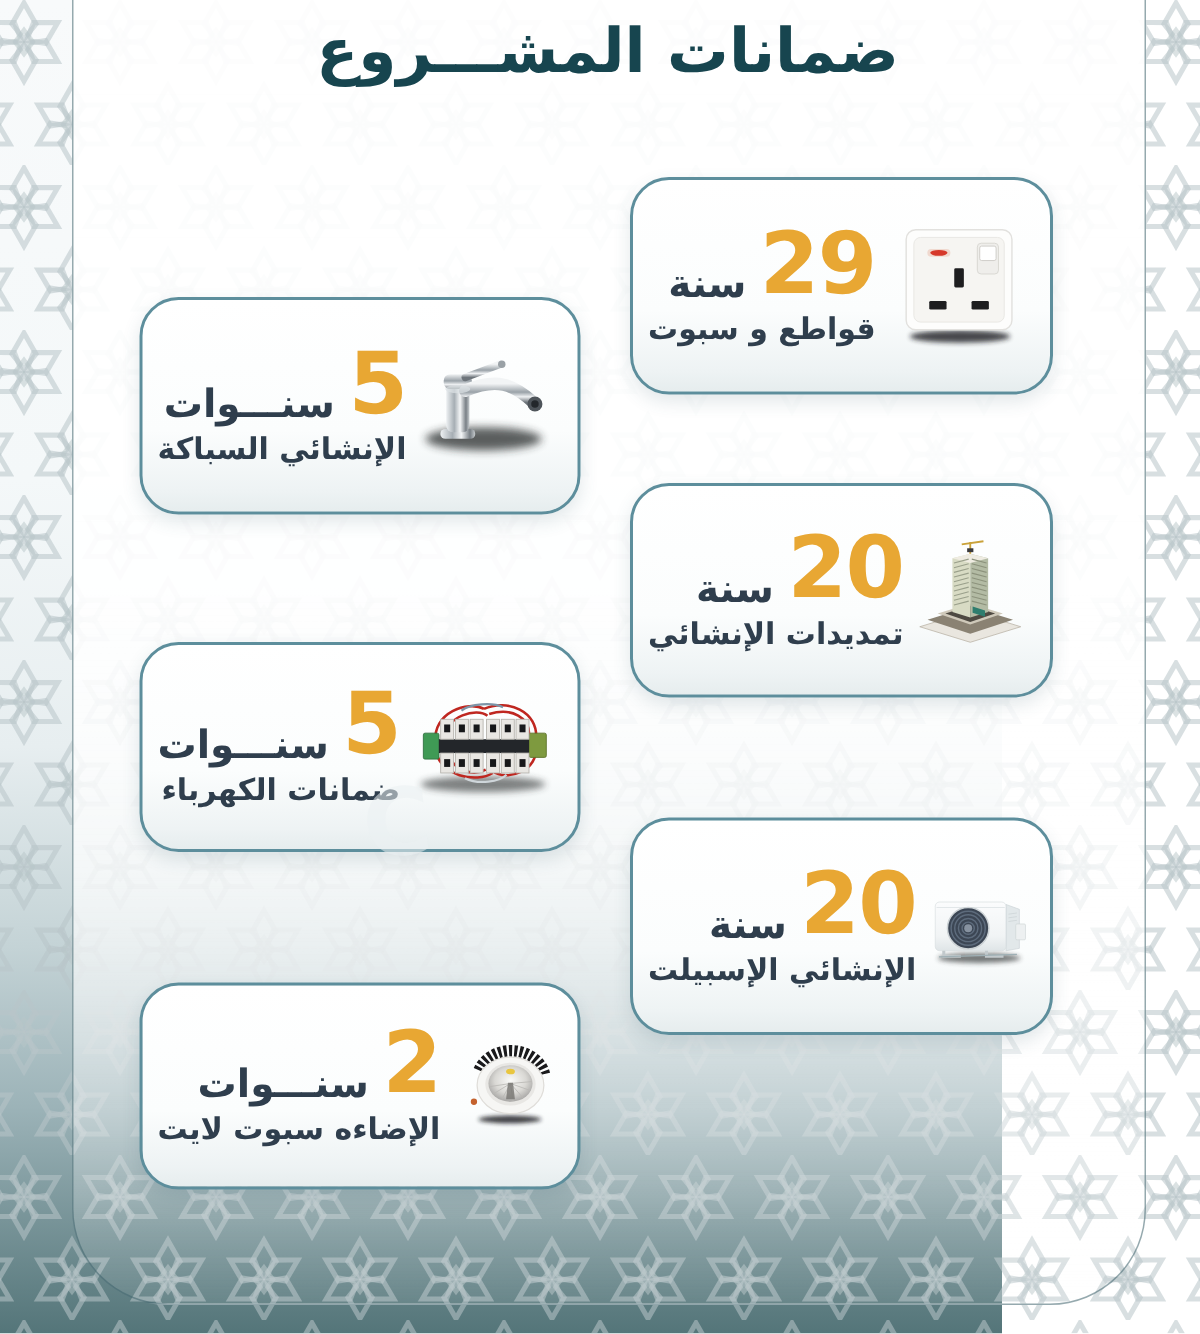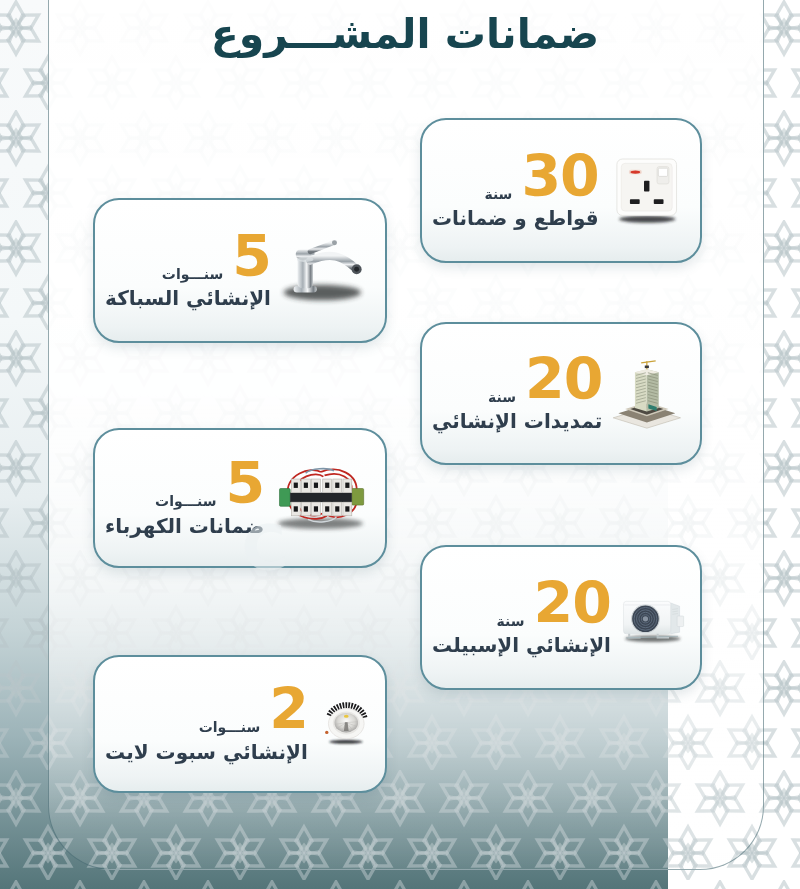--- a/index.html
+++ b/index.html
@@ -14,21 +14,21 @@
   .page-title{position:absolute;left:48px;top:10px;width:714px;z-index:2;
     text-align:center;font-size:41px;font-weight:700;color:#17454f;direction:rtl;}
   .card{position:absolute;z-index:3;display:flex;flex-direction:row;align-items:center;
     border:2px solid #5d8e9c;border-radius:26px;padding:6px 14px 6px 10px;box-sizing:border-box;
     background:linear-gradient(180deg,#ffffff 0%,#fbfdfd 62%,#eef3f4 90%,#e6edee 100%);
     box-shadow:0 5px 12px rgba(60,95,105,.14);}
   .card-text{flex:0 0 45%;direction:rtl;text-align:right;display:flex;flex-direction:column;
     justify-content:center;padding-right:6px;}
   .line1{display:flex;flex-direction:row;align-items:baseline;gap:9px;direction:rtl;justify-content:flex-start;}
   .num{font-size:57px;line-height:.88;font-weight:700;color:#e8a733;letter-spacing:-1px;}
-  .unit{font-size:14px;font-weight:700;color:#2f3e4d;position:relative;top:3px;}
+  .unit{font-size:26px;font-weight:700;color:#2f3e4d;position:relative;top:3px;}
   .card-label{font-size:20px;font-weight:700;color:#2f3e4d;margin-top:5px;white-space:nowrap;}
   .illus{flex:1 1 55%;height:126px;display:flex;align-items:center;justify-content:center;}
   .illus svg{width:100%;height:100%;}
   .watermark{position:absolute;left:242px;top:512px;z-index:6;font-size:62px;font-weight:700;
     color:rgba(235,240,242,.55);transform:rotate(-6deg);pointer-events:none;}
 </style>
 </head>
 <body>
 
 <div class="stage">
@@ -55,24 +55,24 @@
     <rect x="0" y="0" width="800" height="889" fill="url(#arab)"></rect>
   </svg>
 
   <div class="content-rect"></div>
 
   <div class="page-title" dir="rtl">ضمانات المشـــروع</div>
 
   <div class="card" style="left:420px;top:118px;width:282px;height:145px;">
     <div class="card-text">
       <div class="line1">
-        <span class="num">30</span>
+        <span class="num">29</span>
         <span class="unit">سنة</span>
       </div>
-      <div class="card-label">قواطع و ضمانات</div>
+      <div class="card-label">قواطع و سبوت</div>
     </div>
     <div class="illus">
       <svg viewBox="0 0 150 130" xmlns="http://www.w3.org/2000/svg">
         <defs>
             <filter id="b1" x="-60%" y="-60%" width="220%" height="220%">
               <feGaussianBlur stdDeviation="3"></feGaussianBlur>
             </filter>
           </defs>
         <ellipse cx="78" cy="117" rx="52" ry="6.5" fill="#1c1f21" opacity=".8" filter="url(#b1)"></ellipse>
         <rect x="22" y="6" width="110" height="104" rx="10" fill="#fdfdfc" stroke="#e2e1de" stroke-width="1.5"></rect>
@@ -267,21 +267,21 @@
       </svg>
     </div>
   </div>
 
   <div class="card" style="left:93px;top:655px;width:294px;height:138px;">
     <div class="card-text">
       <div class="line1">
         <span class="num">2</span>
         <span class="unit">سنـــوات</span>
       </div>
-      <div class="card-label">الإنشائي سبوت لايت</div>
+      <div class="card-label">الإضاءه سبوت لايت</div>
     </div>
     <div class="illus">
       <svg viewBox="0 0 170 130" xmlns="http://www.w3.org/2000/svg">
         <defs>
           <filter id="b6" x="-60%" y="-60%" width="220%" height="220%">
               <feGaussianBlur stdDeviation="3.5"></feGaussianBlur>
             </filter>
           <radialGradient id="refl" cx=".5" cy=".42" r=".65">
             <stop offset="0" stop-color="#fafaf8"></stop>
               <stop offset=".55" stop-color="#d9d8d4"></stop>

